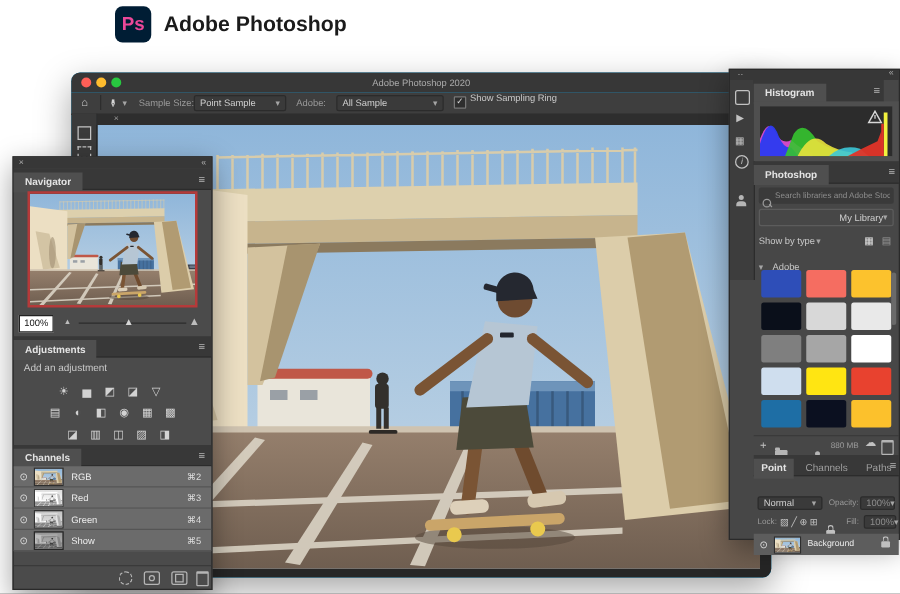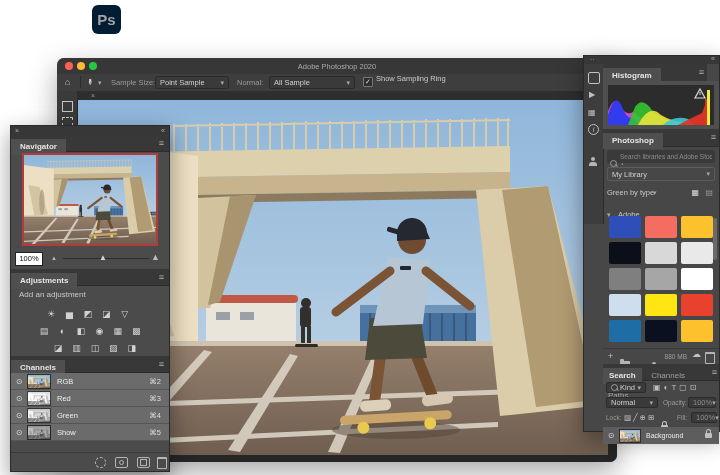--- a/index.html
+++ b/index.html
@@ -110,21 +110,22 @@
       <rect x="322" y="166" width="11" height="4" rx="1" fill="#23262e"></rect>
       <circle cx="334" cy="140" r="14" fill="#6e4b31"></circle>
       <path d="M319 134 A15 15 0 0 1 349 132 L352 139 L319 141 Z" fill="#252830"></path>
       <rect x="309" y="128" width="13" height="5" rx="2" fill="#252830" transform="rotate(16 315 130)"></rect>
     </symbol>
   </defs>
 </svg>
 
 <div class="abs" style="left:92px;top:5px;width:300px;height:30px;">
   <div class="abs" style="left:0;top:0;width:29px;height:29px;background:#001d34;border-radius:6px;
-       color:#a3a3a3;font-weight:bold;font-size:15px;text-align:center;line-height:29px;">Ps</div>
+       color:#ec4899;font-weight:bold;font-size:15px;text-align:center;line-height:29px;">Ps</div>
+  <div class="abs" style="left:39px;top:5px;font-size:17px;font-weight:bold;color:#1b1b1b;">Adobe Photoshop</div>
 </div>
 
 <div class="abs win" style="left:57px;top:58px;width:560px;height:404px;">
 
   <div class="abs" style="left:0;top:0;width:100%;height:16px;background:#373737;border-radius:7px 7px 0 0;">
     <span class="tl abs" style="left:8px;top:4px;background:#ff5f57;"></span>
     <span class="tl abs" style="left:20px;top:4px;background:#febc2e;"></span>
     <span class="tl abs" style="left:32px;top:4px;background:#28c840;"></span>
     <div class="abs" style="left:0;top:4px;width:100%;text-align:center;font-size:7.5px;color:#ababab;">Adobe Photoshop 2020</div>
   </div>
@@ -132,21 +133,21 @@
   <div class="abs" style="left:0;top:16px;width:100%;height:17px;background:#3e3e3e;border-bottom:1px solid #2b2b2b;">
     <span class="abs" style="left:8px;top:3px;color:#cfcfcf;font-size:9px;">⌂</span>
     <span class="abs" style="left:23px;top:2px;width:1px;height:12px;background:#2d2d2d;"></span>
     <span class="abs" style="left:29px;top:3px;color:#d6d6d6;font-size:9px;transform:rotate(90deg);">✒</span>
     <span class="abs chev" style="left:41px;top:5px;">▾</span>
     <span class="abs txt dim" style="left:54px;top:4px;">Sample Size:</span>
     <div class="abs dd" style="left:98px;top:2px;width:74px;height:13px;">
       <span>Point Sample</span>
       <span class="chev">▾</span>
     </div>
-    <span class="abs txt dim" style="left:180px;top:4px;">Normal:</span>
+    <span class="abs txt dim" style="left:180px;top:4px;">Adobe:</span>
     <div class="abs dd" style="left:212px;top:2px;width:86px;height:13px;">
       <span>All Sample</span>
       <span class="chev">▾</span>
     </div>
     <div class="abs checkbox" style="left:306px;top:3px;">✓</div>
     <span class="abs txt" style="left:319px;top:0;">Show Sampling Ring</span>
   </div>
 
   <div class="abs" style="left:20px;top:33px;width:540px;height:9px;background:#2e2e2e;">
     <span class="abs" style="left:14px;top:0;color:#9c9c9c;font-size:7px;line-height:9px;">×</span>
@@ -318,26 +319,26 @@
 
   <div class="abs tabbar" style="left:19px;top:73px;width:116px;height:17px;">
     <span class="tab active">Photoshop</span>
     <span class="tab">Adjustments</span>
     <span class="abs menu-ico" style="right:3px;top:4px;">≡</span>
   </div>
   <div class="abs" style="left:23px;top:94px;width:108px;height:13px;background:#3a3a3a;border-radius:2px;">
     <span class="lens abs" style="left:3px;top:3px;"></span>
     <span class="abs" style="left:13px;top:3px;font-size:6.5px;color:#8d8d8d;white-space:nowrap;overflow:hidden;width:92px;">Search libraries and Adobe Stock</span>
   </div>
-  <div class="abs dd" style="left:23px;top:111px;width:108px;height:14px;border:1px solid #5c5c5c;background:#474747;">
+  <div class="abs dd" style="left:23px;top:111px;width:108px;height:14px;border:1px solid #5c5c5c;background:#474747;justify-content:flex-end;">
     <span>My Library</span>
     <span class="chev">▾</span>
   </div>
   <div class="abs" style="left:23px;top:130px;width:108px;height:13px;">
-    <span class="txt" style="position:absolute;left:0;top:2px;">Green by type</span>
+    <span class="txt" style="position:absolute;left:0;top:2px;">Show by type</span>
     <span class="abs chev" style="left:46px;top:3px;">▾</span>
     <span class="abs" style="right:16px;top:2px;color:#e0e0e0;font-size:8px;">▦</span>
     <span class="abs" style="right:2px;top:2px;color:#9a9a9a;font-size:8px;">▤</span>
   </div>
   <div class="abs" style="left:23px;top:147px;">
     <span class="chev">▾</span>
     <span class="txt" style="margin-left:3px;">Adobe</span>
   </div>
 
   <div class="abs" style="left:25px;top:160px;width:104px;">
@@ -362,34 +363,24 @@
   <div class="abs" style="left:19px;top:292px;width:116px;height:16px;border-top:1px solid #3a3a3a;">
     <span class="abs" style="left:5px;top:2px;color:#c2c2c2;font-size:9px;">+</span>
     <span class="folder abs" style="left:17px;top:5px;"></span>
     <span class="person abs" style="left:33px;top:8px;"></span>
     <span class="abs" style="right:32px;top:4px;font-size:6.5px;color:#9d9d9d;">880 MB</span>
     <span class="abs" style="right:18px;top:0px;color:#c2c2c2;font-size:9px;">☁</span>
     <span class="trash abs" style="right:4px;top:3px;"></span>
   </div>
 
   <div class="abs tabbar" style="left:19px;top:308px;width:116px;height:16px;">
-    <span class="tab active" style="padding:3px 6px 4px;">Search</span>
+    <span class="tab active" style="padding:3px 6px 4px;">Point</span>
     <span class="tab" style="padding:3px 5px 4px;">Channels</span>
     <span class="tab" style="padding:3px 5px 4px;">Paths</span>
     <span class="abs menu-ico" style="right:2px;top:4px;">≡</span>
-  </div>
-  <div class="abs" style="left:19px;top:326px;width:116px;height:12px;">
-    <div class="abs dd" style="left:3px;top:0;width:40px;height:11px;">
-      <span style="display:flex;align-items:center;gap:2px;">
-          <span class="lens"></span>
-      <span>Kind</span>
-        </span>
-      <span class="chev">▾</span>
-    </div>
-    <span class="abs" style="left:50px;top:1px;color:#c0c0c0;font-size:8px;letter-spacing:3px;">▣◐T▢⊡</span>
   </div>
   <div class="abs" style="left:19px;top:341px;width:116px;height:12px;">
     <div class="abs dd" style="left:3px;top:0;width:52px;height:11px;">
       <span>Normal</span>
       <span class="chev">▾</span>
     </div>
     <span class="abs txt dim" style="left:60px;top:2px;font-size:6.5px;">Opacity:</span>
     <div class="abs dd" style="left:85px;top:0;width:28px;height:11px;">
       <span style="color:#8d8d8d;">100%</span>
       <span class="chev">▾</span>

